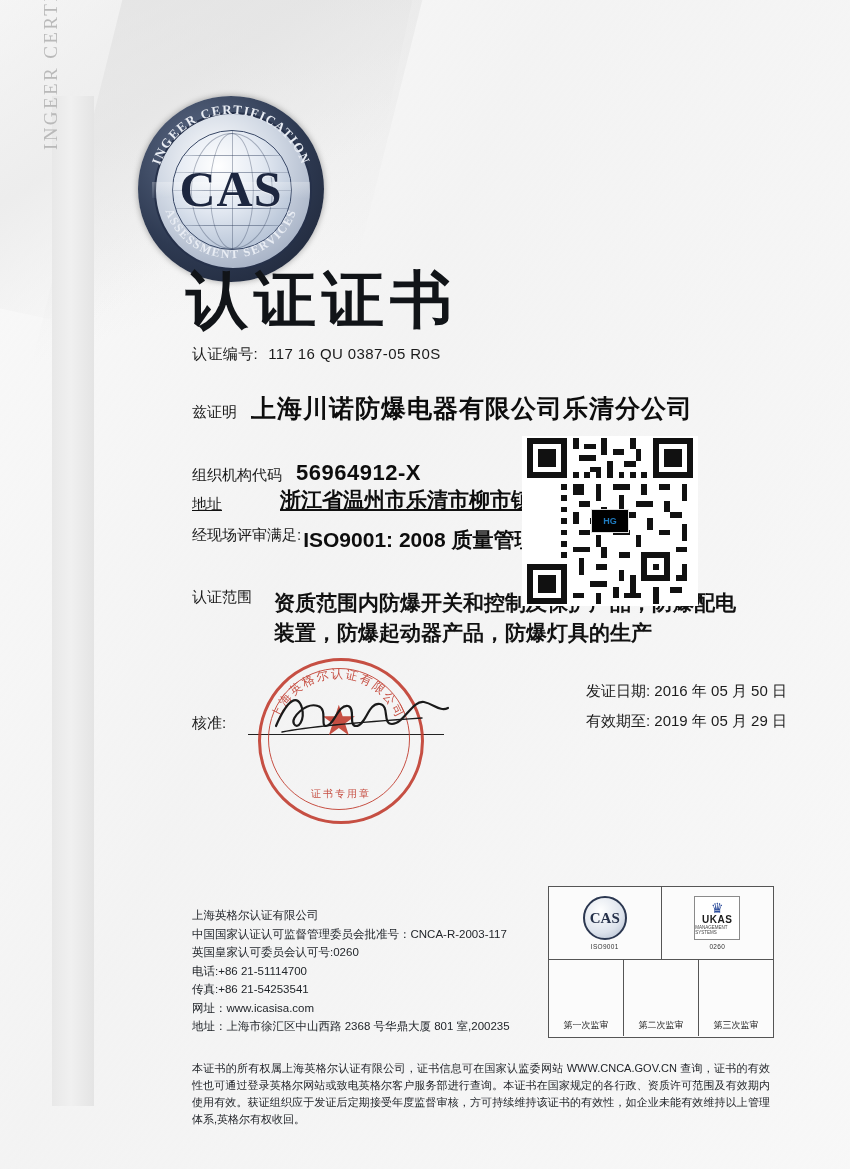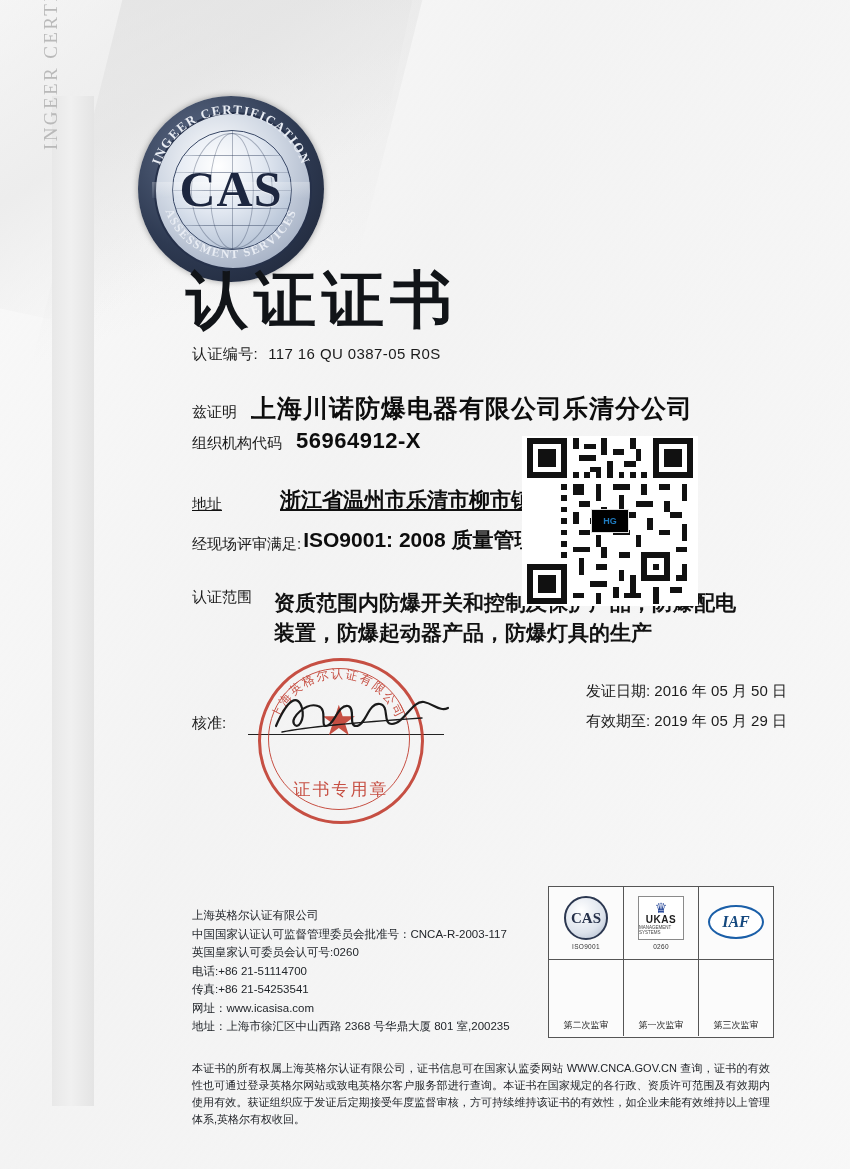--- a/index.html
+++ b/index.html
@@ -155,26 +155,26 @@
   .field .value {
     font-size: 21px;
     font-weight: bold;
     color: #0d0d0d;
   }
 
   .row-company { left: 192px; top: 392px; display: flex; align-items: baseline; gap: 14px;}
   .row-company .value { font-size: 25px; letter-spacing: 1px;}
 
   .row-orgcode { left: 192px; top: 428px; display: flex; align-items: baseline; gap: 14px;}
-  .row-orgcode .value { font-size: 22px; letter-spacing: .5px;}
+  .row-orgcode .value { font-size: 22px; letter-spacing: .5px; margin-top: 32px;}
 
   .row-address { left: 192px; top: 474px; display: flex; align-items: flex-end; gap: 58px; text-decoration: underline;}
   .row-address .value { font-size: 21px; margin-top: 12px; }
 
-  .row-standard { left: 192px; top: 526px; display: flex; align-items: flex-end; gap: 2px;}
+  .row-standard { left: 192px; top: 526px; display: flex; align-items: flex-start; gap: 2px;}
   .row-standard .value { font-size: 21px; }
 
   .row-scope { left: 192px; top: 588px; display: flex; align-items: flex-start; gap: 22px;}
   .row-scope .scope-lines { font-size: 21px; font-weight: bold; line-height: 30px; width: 480px;}
 
   
   .qr {
     position: absolute;
     left: 522px; top: 436px;
     width: 172px; height: 166px;
@@ -231,21 +231,21 @@
   .seal .star {
     position: absolute; left: 50%; top: 50%;
     transform: translate(-50%,-50%);
     width: 0; height: 0; color: #c0392b; font-size: 40px; line-height: 0;
   }
   .seal .star span {
     position: absolute; left: -21px; top: -20px; font-size: 42px; color: #c0392b;
   }
   .seal .seal-bottom {
     position: absolute; left: 0; bottom: 20px; width: 100%;
-    text-align: center; font-size: 17px; color: #c0392b; letter-spacing: 2px;
+    text-align: center; font-size: 10px; color: #c0392b; letter-spacing: 2px;
   }
   .seal svg.seal-arc { position: absolute; left: 0; top: 0; }
   .signature {
     position: absolute;
     left: 272px; top: 682px;
     width: 180px; height: 60px;
     color: #1a1a1a;
   }
 
   
@@ -547,33 +547,27 @@
         <div class="mark-caption">ISO9001</div>
       </div>
       <div class="acc-cell">
         <div class="mark-ukas">
           <div class="crown">♛</div>
           <div class="ukas-word">UKAS</div>
           <div class="ukas-sub">MANAGEMENT SYSTEMS</div>
         </div>
         <div class="mark-caption">0260</div>
       </div>
-      <div class="acc-cell">
-        <div class="mark-iaf">
-          <span>IAF</span>
-        </div>
-        <div class="mark-caption"></div>
-      </div>
     </div>
     <div class="acc-bottom">
       <div class="acc-cell">
-        <div class="cap">第二次监审</div>
+        <div class="cap">第一次监审</div>
       </div>
       <div class="acc-cell">
-        <div class="cap">第一次监审</div>
+        <div class="cap">第二次监审</div>
       </div>
       <div class="acc-cell">
         <div class="cap">第三次监审</div>
       </div>
     </div>
   </div>
 
   <div class="legal">本证书的所有权属上海英格尔认证有限公司，证书信息可在国家认监委网站 WWW.CNCA.GOV.CN 查询，证书的有效性也可通过登录英格尔网站或致电英格尔客户服务部进行查询。本证书在国家规定的各行政、资质许可范围及有效期内使用有效。获证组织应于发证后定期接受年度监督审核，方可持续维持该证书的有效性，如企业未能有效维持以上管理体系,英格尔有权收回。</div>
 
 </div>

